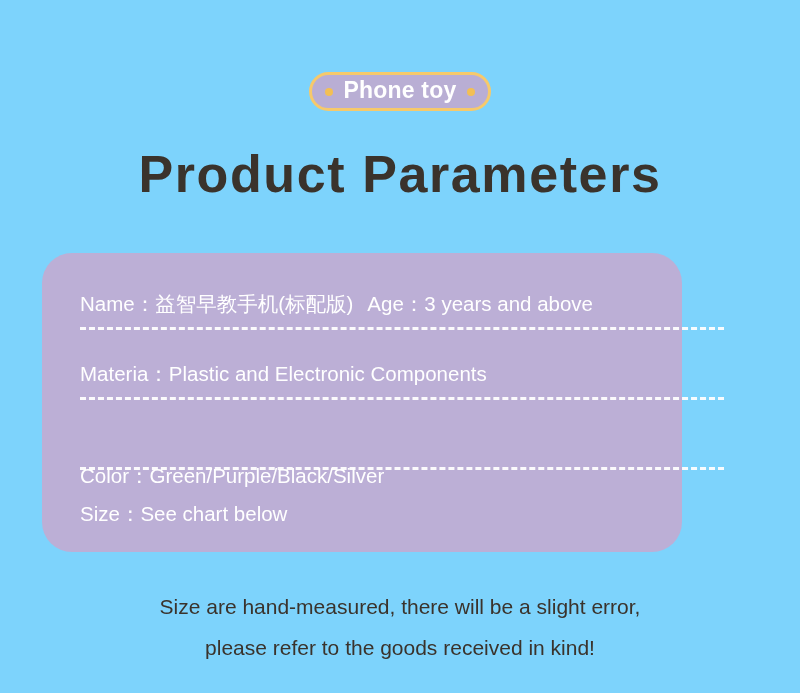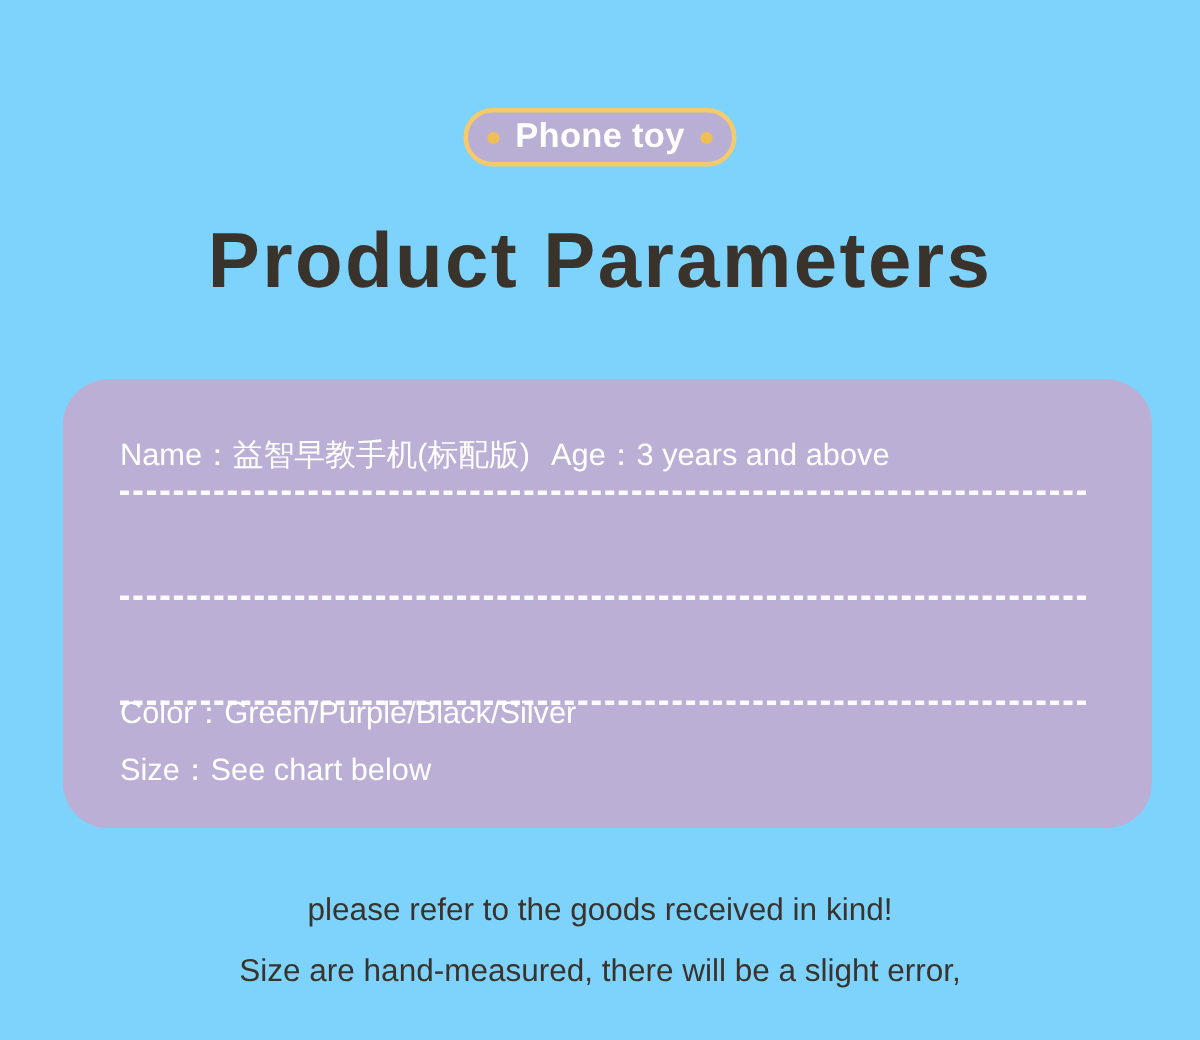--- a/index.html
+++ b/index.html
@@ -73,21 +73,21 @@
     font-weight: bold;
     letter-spacing: 1.6px;
     line-height: 1.1;
   }
 
   
   .card {
     position: absolute;
     left: 42px;
     top: 253px;
-    width: 726px;
+    width: 640px;
     height: 299px;
     background: #bcafd6;
     border-radius: 30px;
     box-sizing: border-box;
     padding: 0;
   }
 
   .row {
     position: absolute;
     left: 38px;
@@ -148,33 +148,36 @@
   <div class="title">Product Parameters</div>
 
   <div class="card">
 
     <div class="row row-0">
       <span class="label">Name</span><span class="sep">：</span><span class="value">益智早教手机(标配版)</span><span class="gap"></span><span class="label">Age</span><span class="sep">：</span><span class="value">3 years and above</span>
     </div>
 
     <div class="divider div-0"></div>
 
+    <div class="row row-1">
+      <span class="label">Materia</span><span class="sep">：</span><span class="value">Plastic and Electronic Components</span>
+    </div>
 
     <div class="divider div-1"></div>
 
     <div class="row row-2">
       <span class="label">Color</span><span class="sep">：</span><span class="value">Green/Purple/Black/Silver</span>
     </div>
 
     <div class="divider div-2"></div>
 
     <div class="row row-3">
       <span class="label">Size</span><span class="sep">：</span><span class="value">See chart below</span>
     </div>
 
   </div>
 
   <div class="footer">
+    <div>Size are hand-measured, there will be a slight error,</div>
     <div>please refer to the goods received in kind!</div>
-    <div>Size are hand-measured, there will be a slight error,</div>
   </div>
 
 </div>
 
 </body></html>

